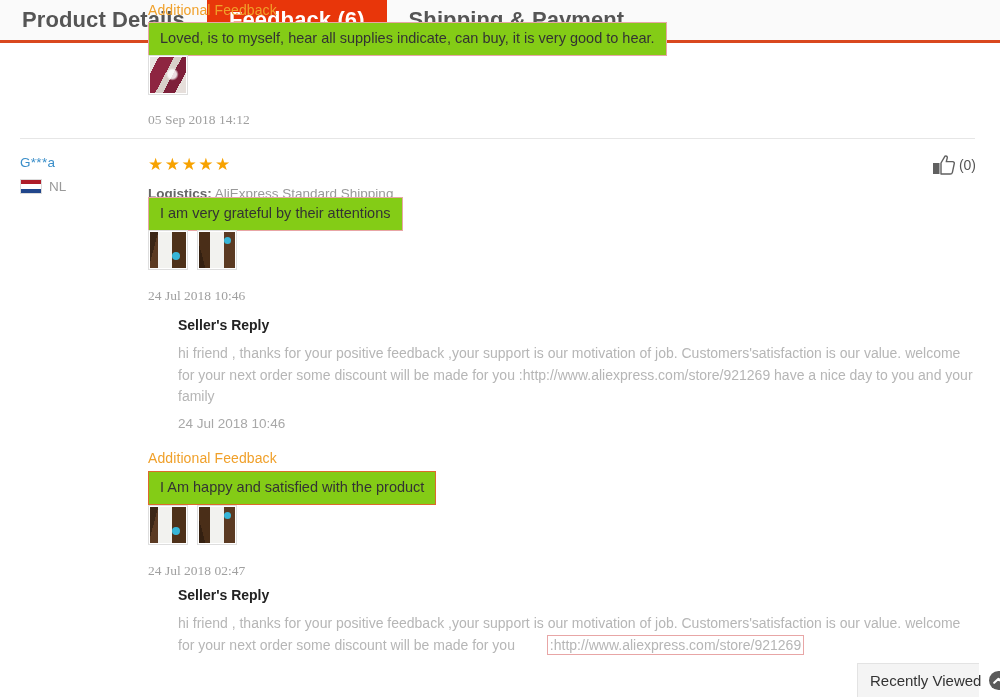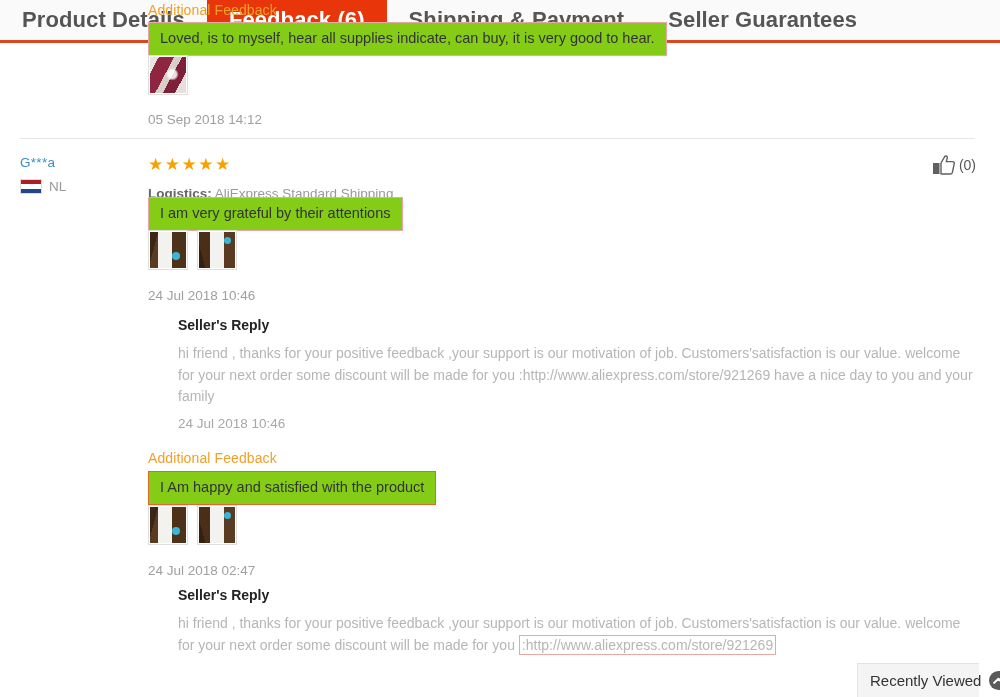--- a/index.html
+++ b/index.html
@@ -179,20 +179,21 @@
     position: absolute;
     left: 70%; top: 14%;
     width: 20%; height: 20%;
     border-radius: 50%;
     background: #37b6d8;
   }
 
   .timestamp {
     font-size: 13.5px;
     color: #a0a0a0;
+    font-family: Liberation Serif, serif;
   }
 
   .like-box {
     position: absolute;
     right: 24px;
     display: flex;
     align-items: center;
     gap: 4px;
     cursor: pointer;
   }
@@ -225,20 +226,21 @@
     line-height: 1.55;
   }
   .reply-time {
     font-size: 13.5px;
     color: #a8a8a8;
     margin-top: 8px;
   }
   .url-hl {
     border: 1px solid #e8a6a6;
     padding: 1px 2px;
+    margin-left: 28px;
   }
 
   
   .recent-widget {
     position: absolute;
     left: 857px;
     top: 663px;
     width: 122px;
     height: 34px;
     background: #f4f4f4;
@@ -274,23 +276,20 @@
   <div class="tabbar">
     <div class="tab">
       <span>Product Details</span>
     </div>
     <div class="tab active">
       <span>Feedback (6)</span>
     </div>
     <div class="tab">
       <span>Shipping &amp; Payment</span>
     </div>
-    <div class="tab">
-      <span>Seller Guarantees</span>
-    </div>
   </div>
 
   <div class="review">
     <div class="main-col" style="top:2px;">
       <div class="addl-label">Additional Feedback</div>
     </div>
     <div class="main-col" style="top:22px;">
       <div class="review-box">
         <span>Loved, is to myself, hear all supplies indicate, can buy, it is very good to hear.</span>
       </div>

